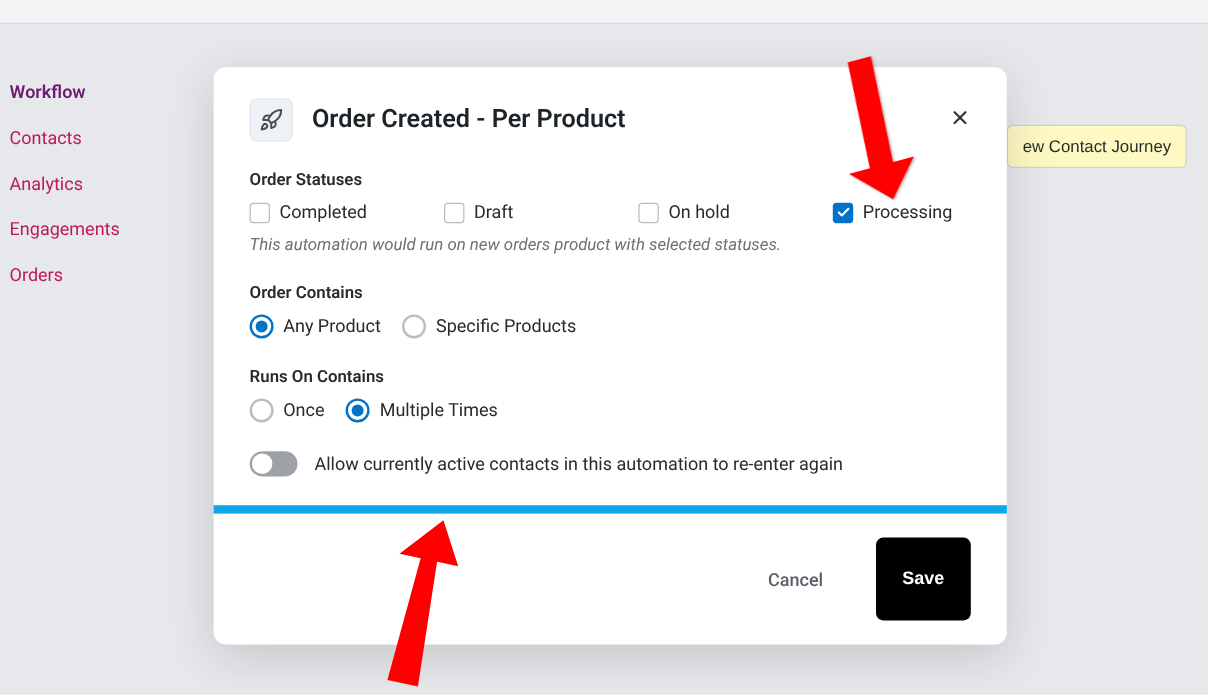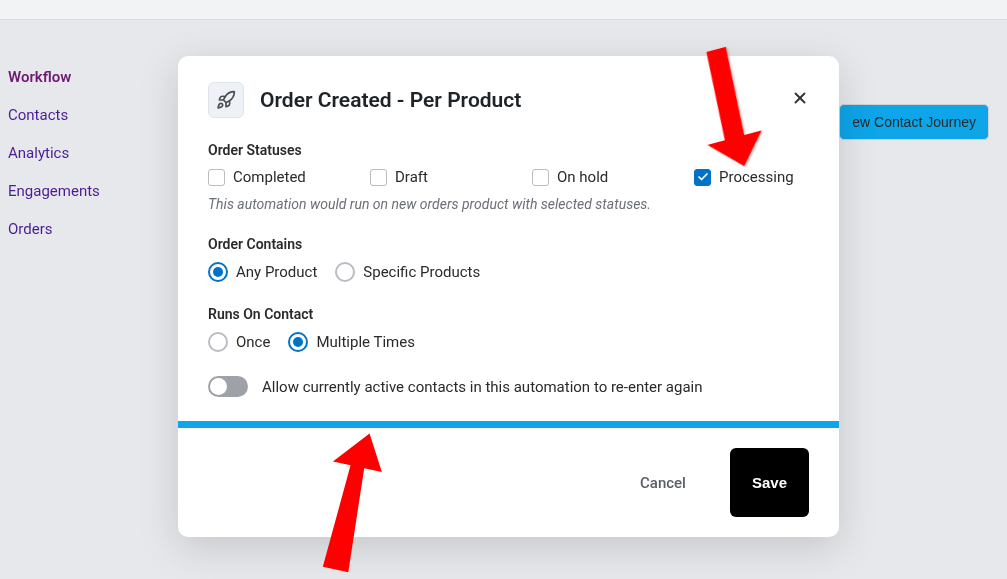--- a/index.html
+++ b/index.html
@@ -23,32 +23,32 @@
     }
     .sidebar {
       position: absolute;
       left: 8px;
       top: 58px;
       width: 140px;
     }
     .sidebar-item {
       padding: 10px 0;
       font-size: 15px;
-      color: #4c1d95;
+      color: #be185d;
       cursor: pointer;
     }
     .sidebar-item.active {
       color: #701a75;
       font-weight: 600;
     }
     .btn-outline {
       position: absolute;
       right: 18px;
       top: 104px;
-      background: #0ea5e9;
+      background: #fef9c3;
       border: 1px solid #cfd1d4;
       border-radius: 5px;
       padding: 9px 12px;
       font-size: 14px;
       color: #2a2a2a;
       cursor: pointer;
     }
     .modal {
       position: absolute;
       left: 178px;
@@ -302,21 +302,21 @@
       <div class="radio-item">
         <div class="radio-circle selected"></div>
         <span class="radio-label">Any Product</span>
       </div>
       <div class="radio-item">
         <div class="radio-circle"></div>
         <span class="radio-label">Specific Products</span>
       </div>
     </div>
 
-    <div class="section-label">Runs On Contact</div>
+    <div class="section-label">Runs On Contains</div>
     <div class="radio-row">
       <div class="radio-item">
         <div class="radio-circle"></div>
         <span class="radio-label">Once</span>
       </div>
       <div class="radio-item">
         <div class="radio-circle selected"></div>
         <span class="radio-label">Multiple Times</span>
       </div>
     </div>

